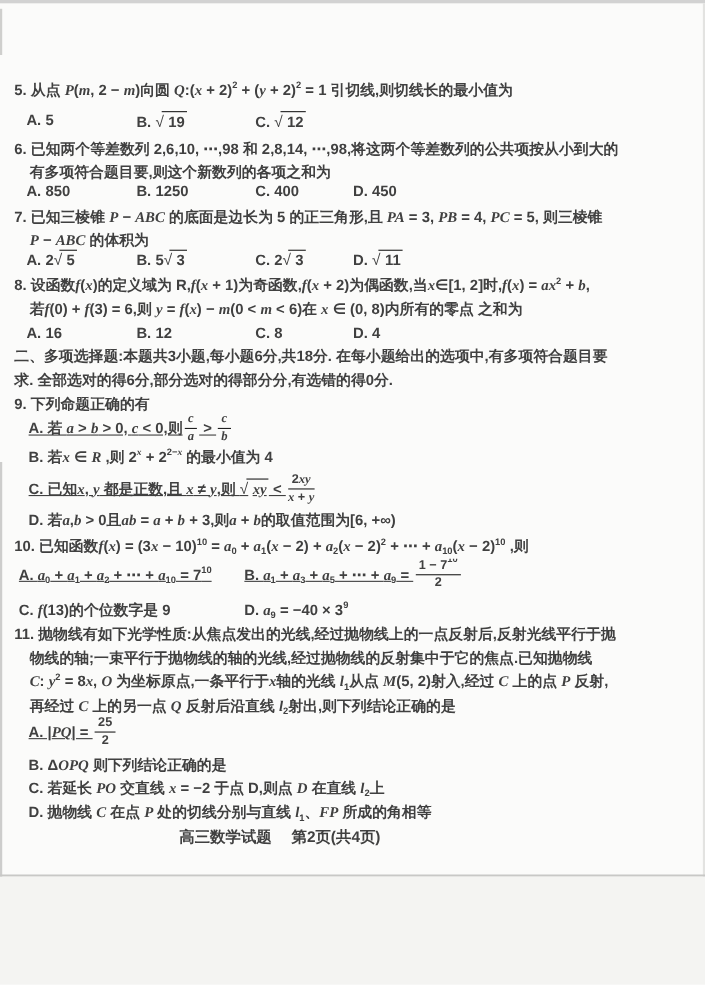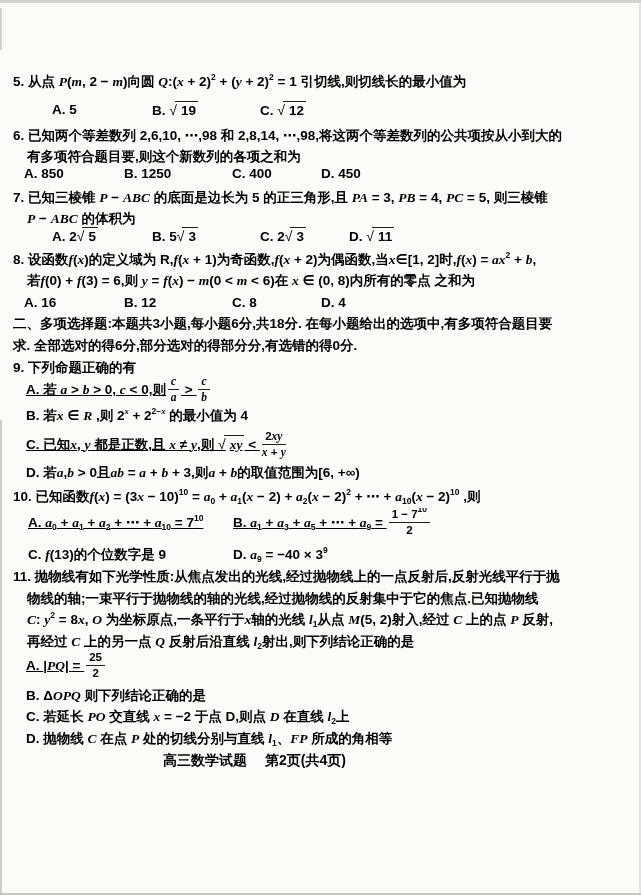--- a/index.html
+++ b/index.html
@@ -1,40 +1,40 @@
 <!DOCTYPE html>
 <html><head>
 <meta charset="utf-8">
 <style>
   html,body{margin:0;padding:0;background:#f4f4f2;}
   .page{
-    position:relative;width:641px;height:895px;margin:0;
+    position:relative;width:641px;height:797px;margin:0;
     background:#fbfbfa;overflow:hidden;
     font-family:"Liberation Sans","DejaVu Sans",sans-serif;
-    color:#000000;font-weight:700;
+    color:#404040;font-weight:700;
   }
   .edge-top{position:absolute;top:0;left:0;width:100%;height:3px;background:#d2d2d2;}
   .edge-topleft{position:absolute;top:8px;left:0;width:2px;height:42px;background:#cfcfcd;}
   .edge-left{position:absolute;top:420px;left:0;width:2px;height:475px;background:#c2c2c0;opacity:.8;}
   .edge-right{position:absolute;top:3px;right:0;width:2px;height:892px;background:#e3e3e1;}
   .edge-bottom{position:absolute;bottom:0;left:0;width:100%;height:2px;background:#c8c8c6;}
 
   .line{
     position:absolute;left:0;right:6px;
     font-size:13.5px;line-height:20px;white-space:nowrap;overflow:hidden;
   }
   .s{padding-left:13px;}       
   .c{padding-left:27px;}       
   .o{padding-left:26px;}       
   .sec{padding-left:13px;}     
-  .h22{line-height:22px;margin-left:28px;}
+  .h22{line-height:22px;}
   .h30{line-height:30px;text-decoration:underline;}
 
   .opts4{display:grid;grid-template-columns:100px 108px 89px auto;padding-left:24px;}
-  .opts2{display:grid;grid-template-columns:205px auto;padding-left:28px;}
+  .opts2{display:grid;grid-template-columns:205px auto;padding-left:17px;}
   .cell{white-space:nowrap;overflow:hidden;}
 
   .mi{font-family:"Liberation Serif","DejaVu Serif",serif;font-style:italic;font-weight:700;}
   sup,sub{font-size:8.5px;font-weight:700;line-height:0;}
   sup{vertical-align:6px;}
   sub{vertical-align:-3px;}
   .frac{
     display:inline-block;vertical-align:middle;text-align:center;
     font-size:11.5px;line-height:1.15;margin:0 2px;transform:translateY(-1px);
   }

